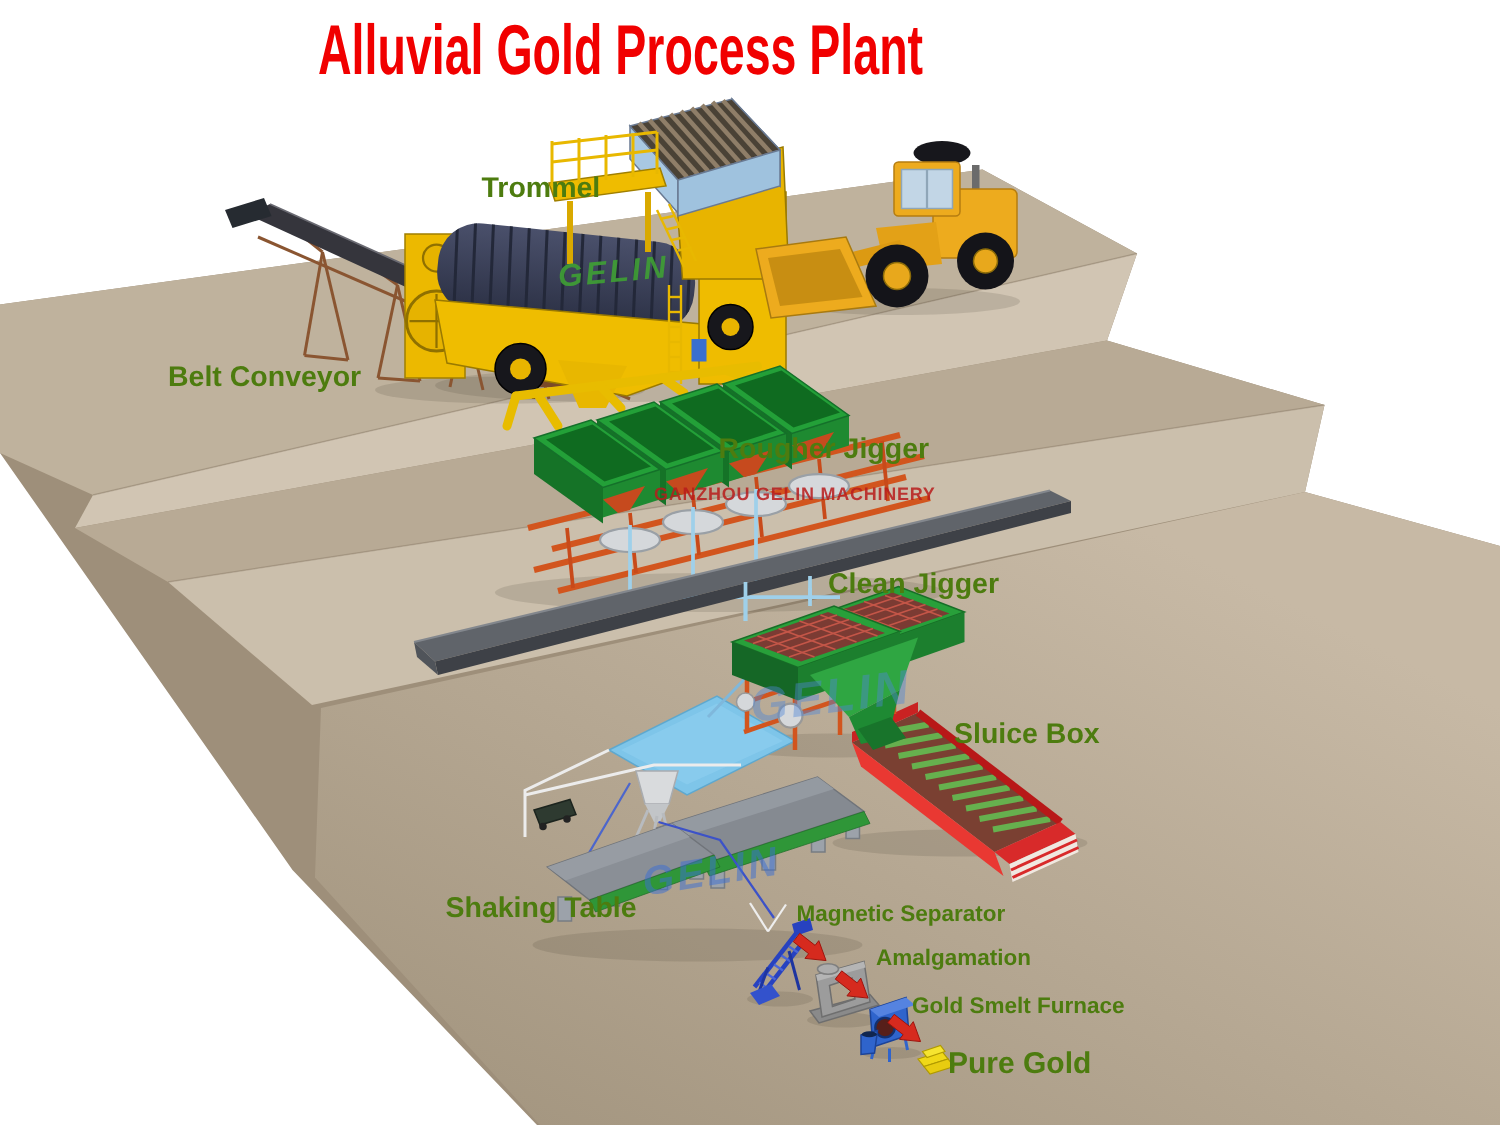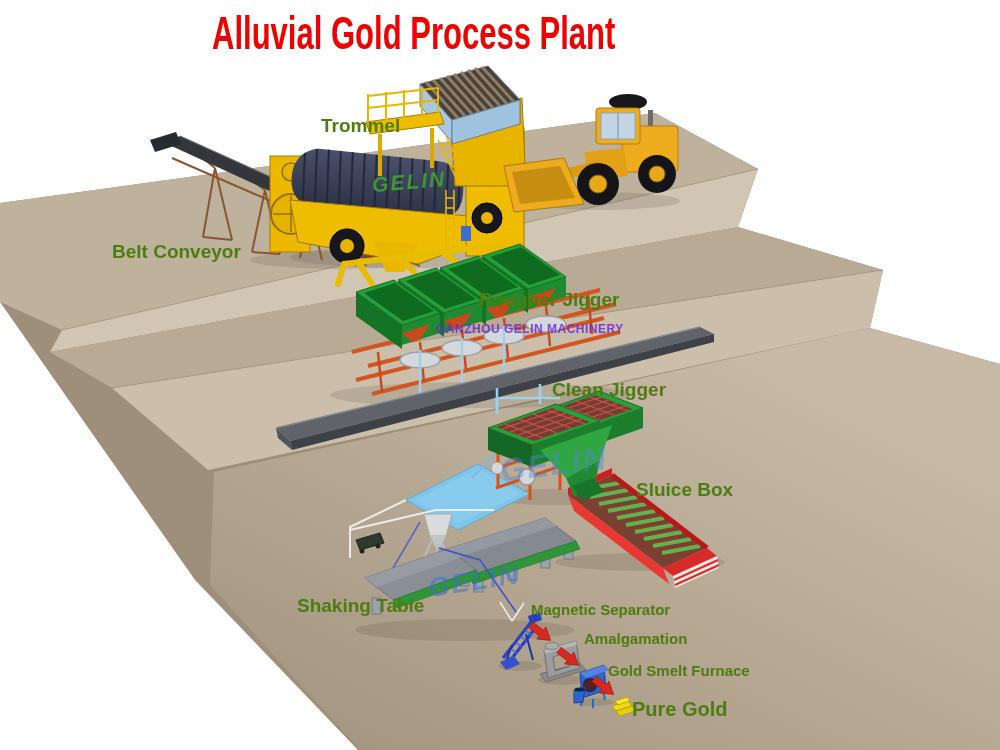--- a/index.html
+++ b/index.html
@@ -13,21 +13,21 @@
     font-family:"Liberation Sans",sans-serif;line-height:1.05;
   }
   .label.main{font-size:19px;}
   .label.small{font-size:15px;}
   #page-title{
     position:absolute;left:212px;top:5px;font-size:47px;font-weight:bold;
     color:#F10000;white-space:nowrap;transform:scaleX(0.66);transform-origin:left top;
     font-family:"Liberation Sans",sans-serif;
   }
   .wm{position:absolute;white-space:nowrap;font-weight:bold;}
-  #wm-company{left:436px;top:322px;font-size:12px;color:#6d28d9;opacity:.85;letter-spacing:.5px;}
+  #wm-company{left:436px;top:322px;font-size:12px;color:#b91c1c;opacity:.85;letter-spacing:.5px;}
   #wm-site{left:440px;top:338px;font-size:14.5px;color:#7774C6;opacity:.85;letter-spacing:.5px;}
   .brand{font-style:italic;letter-spacing:2px;}
   #brand-trommel{left:372px;top:170px;font-size:21px;color:#3F9E35;opacity:.92;transform:rotate(-5deg);}
   #brand-sluice{left:500px;top:446px;font-size:32px;color:#4E86D8;opacity:.42;transform:rotate(-7deg);}
   #brand-table{left:428px;top:566px;font-size:27px;color:#3B6FD4;opacity:.5;transform:rotate(-9deg);}
 </style>
 </head>
 <body>
 
 <div id="stage">

